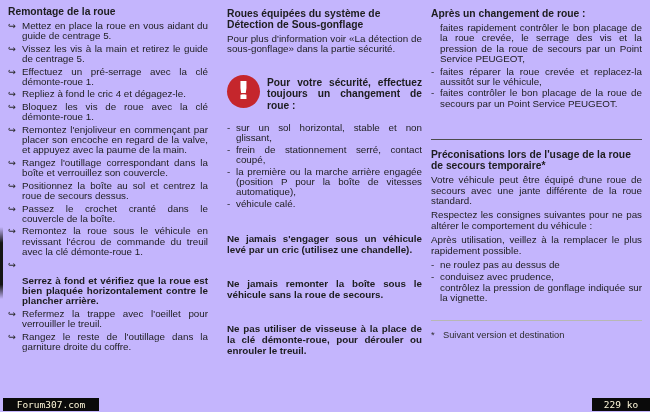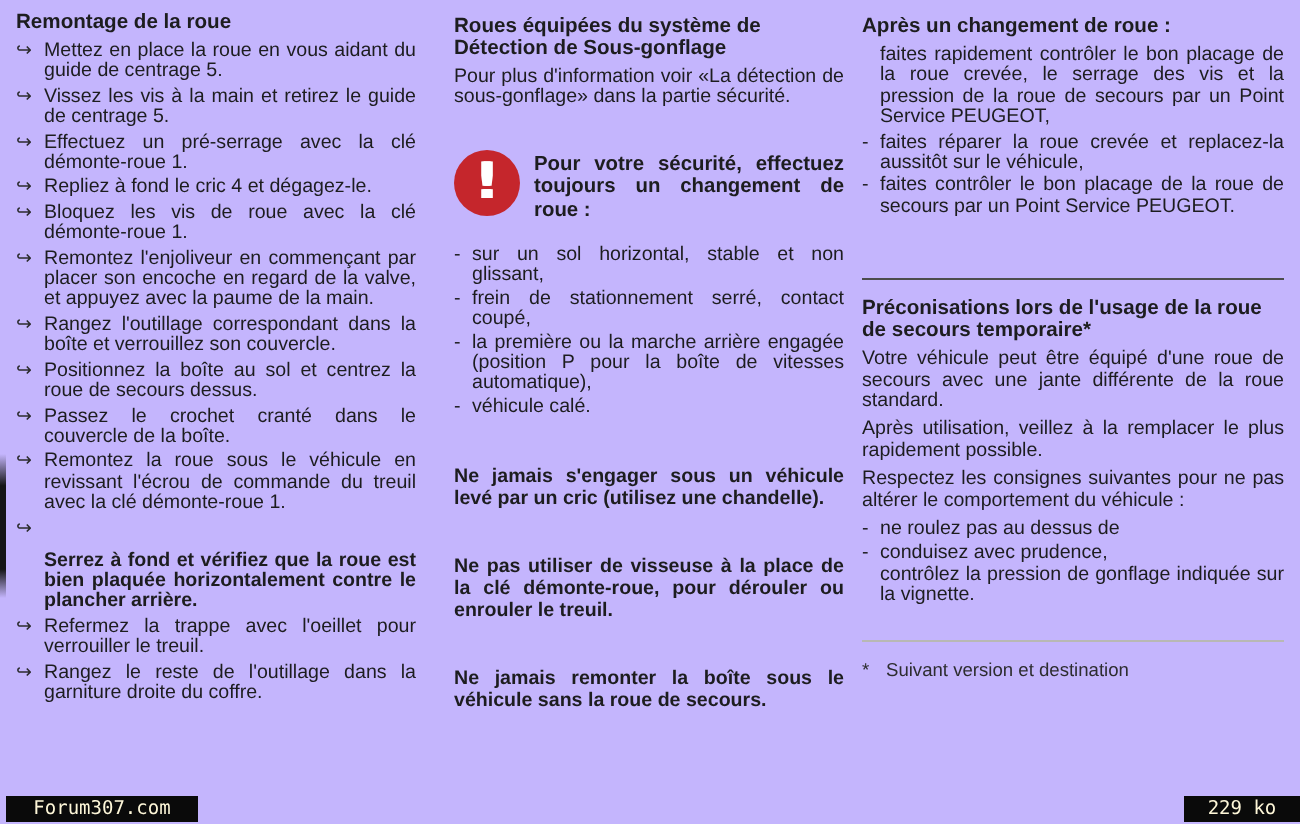--- a/index.html
+++ b/index.html
@@ -144,43 +144,43 @@
         <span class="dash-mk">-</span>
         <span class="tx">la première ou la marche arrière engagée (position P pour la boîte de vitesses automatique),</span>
       </div>
       <div class="dash-li">
         <span class="dash-mk">-</span>
         <span class="tx">véhicule calé.</span>
       </div>
     </div>
 
     <div class="bp first">Ne jamais s'engager sous un véhicule levé par un cric (utilisez une chandelle).</div>
+    <div class="bp">Ne jamais remonter la boîte sous le véhicule sans la roue de secours.</div>
     <div class="bp">Ne pas utiliser de visseuse à la place de la clé démonte-roue, pour dérouler ou enrouler le treuil.</div>
-    <div class="bp">Ne jamais remonter la boîte sous le véhicule sans la roue de secours.</div>
   </div>
 
   <div class="col col-right">
     <div class="h1">Après un changement de roue :</div>
 
     <div class="indent-item">faites rapidement contrôler le bon placage de la roue crevée, le serrage des vis et la pression de la roue de secours par un Point Service PEUGEOT,</div>
     <div class="dash-li">
       <span class="dash-mk">-</span>
       <span class="tx">faites réparer la roue crevée et replacez-la aussitôt sur le véhicule,</span>
     </div>
     <div class="dash-li">
       <span class="dash-mk">-</span>
       <span class="tx">faites contrôler le bon placage de la roue de secours par un Point Service PEUGEOT.</span>
     </div>
 
     <hr class="divider">
 
     <div class="sub-h">Préconisations lors de l'usage de la roue de secours temporaire*</div>
     <div class="para">Votre véhicule peut être équipé d'une roue de secours avec une jante différente de la roue standard.</div>
+    <div class="para">Respectez les consignes suivantes pour ne pas altérer le comportement du véhicule :</div>
     <div class="para">Après utilisation, veillez à la remplacer le plus rapidement possible.</div>
-    <div class="para">Respectez les consignes suivantes pour ne pas altérer le comportement du véhicule :</div>
 
     <div class="rules">
       <div class="dash-li">
         <span class="dash-mk">-</span>
         <span class="tx">ne roulez pas au dessus de</span>
       </div>
       <div class="dash-li">
         <span class="dash-mk">-</span>
         <span class="tx">conduisez avec prudence,</span>
       </div>

